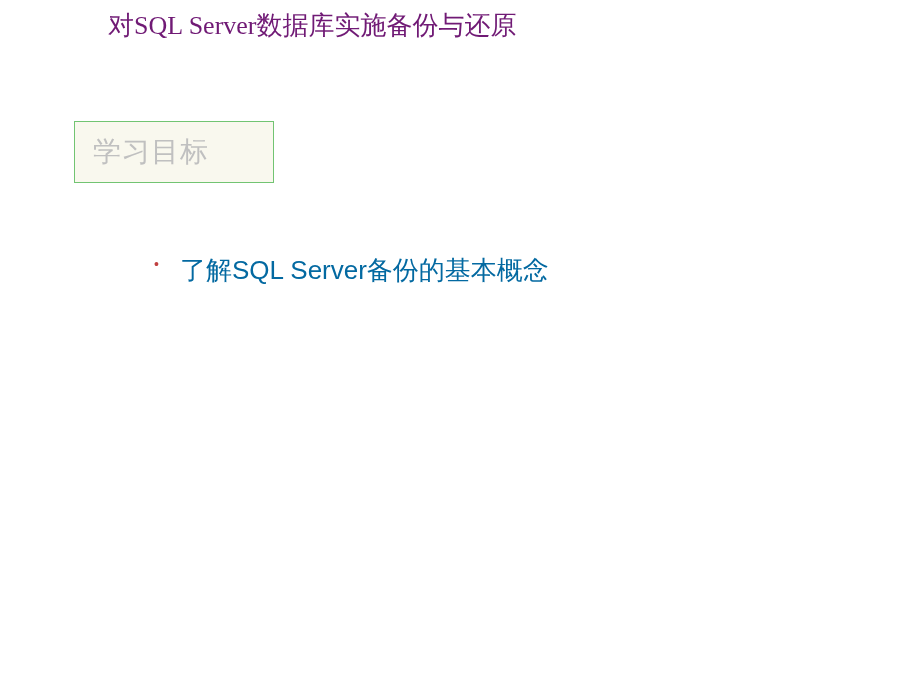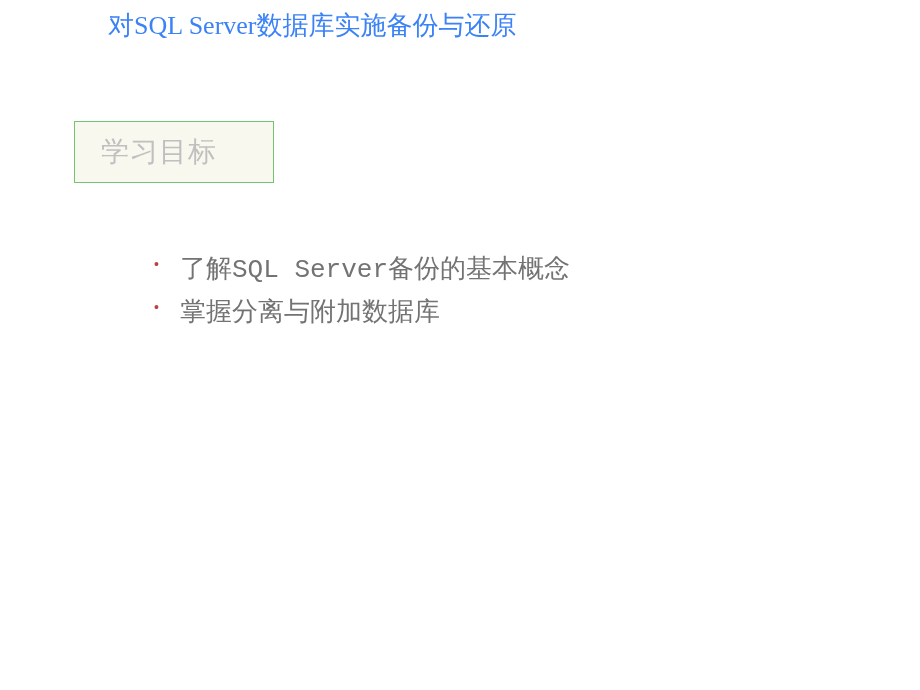--- a/index.html
+++ b/index.html
@@ -12,51 +12,51 @@
       height: 690px;
       background: #ffffff;
       font-family: "SimSun", "宋体", serif;
       position: relative;
     }
     .title {
       position: absolute;
       top: 8px;
       left: 108px;
       font-size: 26px;
-      color: #3b82f6;
+      color: #701a75;
       font-family: "SimSun", "宋体", "Times New Roman", serif;
     }
     .objectives-box {
       position: absolute;
       top: 121px;
       left: 74px;
       width: 200px;
       height: 62px;
       background: #f9f8ee;
       border: 1px solid #72c472;
       display: flex;
       align-items: center;
-      padding-left: 26px;
+      padding-left: 18px;
     }
     .objectives-label {
       font-size: 28px;
       color: #c0c0c0;
       font-family: "SimSun", "宋体", serif;
       letter-spacing: 1px;
     }
     .bullet-list {
       position: absolute;
       top: 249px;
       left: 154px;
       list-style: none;
     }
     .bullet-item {
       font-size: 26px;
-      color: #737373;
-      font-family: Liberation Mono, monospace;
+      color: #0369a1;
+      font-family: Liberation Sans, sans-serif;
       line-height: 1.65;
       position: relative;
       padding-left: 26px;
     }
     .bullet-item::before {
       content: "•";
       position: absolute;
       left: 0;
       top: 4px;
       color: #c04040;
@@ -76,16 +76,15 @@
 <body>
 
 <div class="title">对SQL Server数据库实施备份与还原</div>
 
 <div class="objectives-box">
   <span class="objectives-label">学习目标</span>
 </div>
 
 <ul class="bullet-list">
   <li class="bullet-item">了解SQL Server备份的基本概念</li>
-  <li class="bullet-item">掌握分离与附加数据库</li>
 </ul>
 
 <div class="page-indicator"></div>
 
 </body></html>

